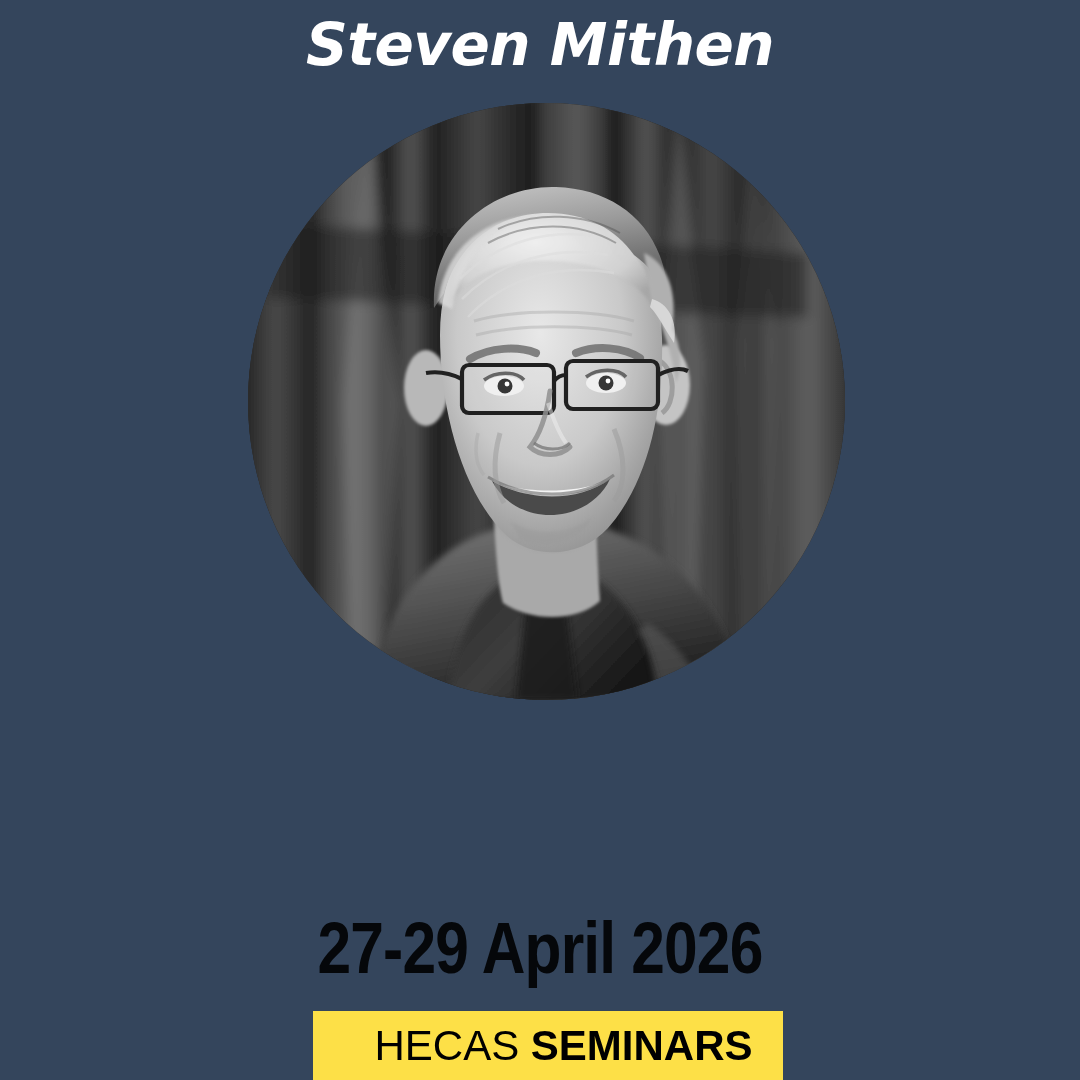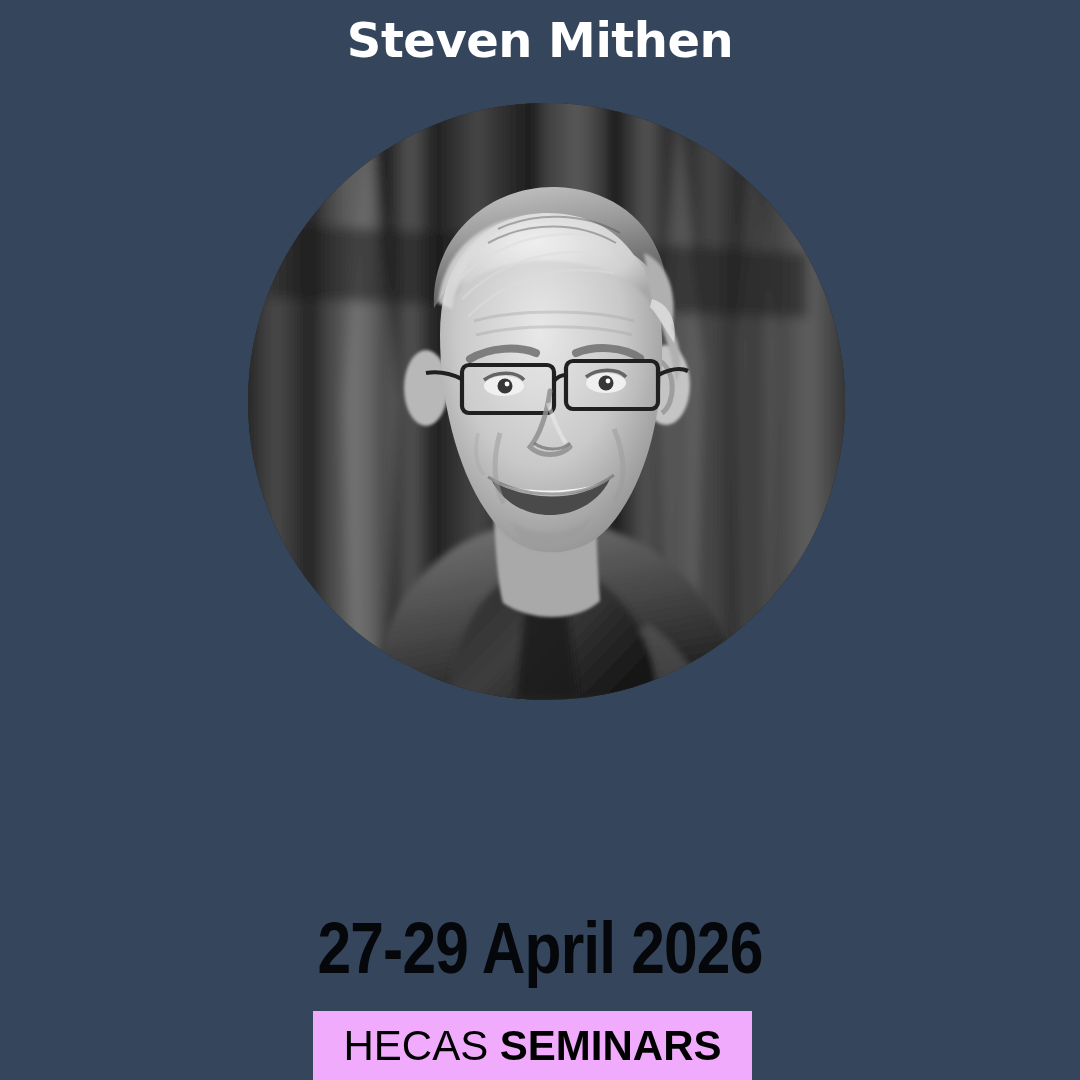--- a/index.html
+++ b/index.html
@@ -23,23 +23,24 @@
   
   #speaker-name {
     position: absolute;
     top: 16px;
     left: 0;
     width: 1080px;
     text-align: center;
     color: #ffffff;
     font-family: "DejaVu Sans", sans-serif;
     font-weight: bold;
-    font-size: 48px;
+    font-size: 58px;
     letter-spacing: -0.5px;
     line-height: 1.0;
+    font-style: italic;
   }
 
   
   #portrait-wrap {
     position: absolute;
     left: 248px;
     top: 103px;
     width: 597px;
     height: 597px;
     border-radius: 50%;
@@ -86,24 +87,25 @@
     white-space: nowrap;
   }
 
   
   #footer-badge {
     position: absolute;
     left: 313px;
     top: 1011px;
     width: 439px;
     height: 69px;
-    background: #f0abfc;
+    background: #fde047;
     display: flex;
     align-items: center;
     justify-content: center;
+    padding-left: 31px;
   }
   #footer-badge .badge-text {
     color: #000000;
     font-family: "Liberation Sans", sans-serif;
     font-size: 42px;
     letter-spacing: 0px;
     white-space: nowrap;
     line-height: 1;
   }
   #footer-badge .badge-light { font-weight: 400; }

